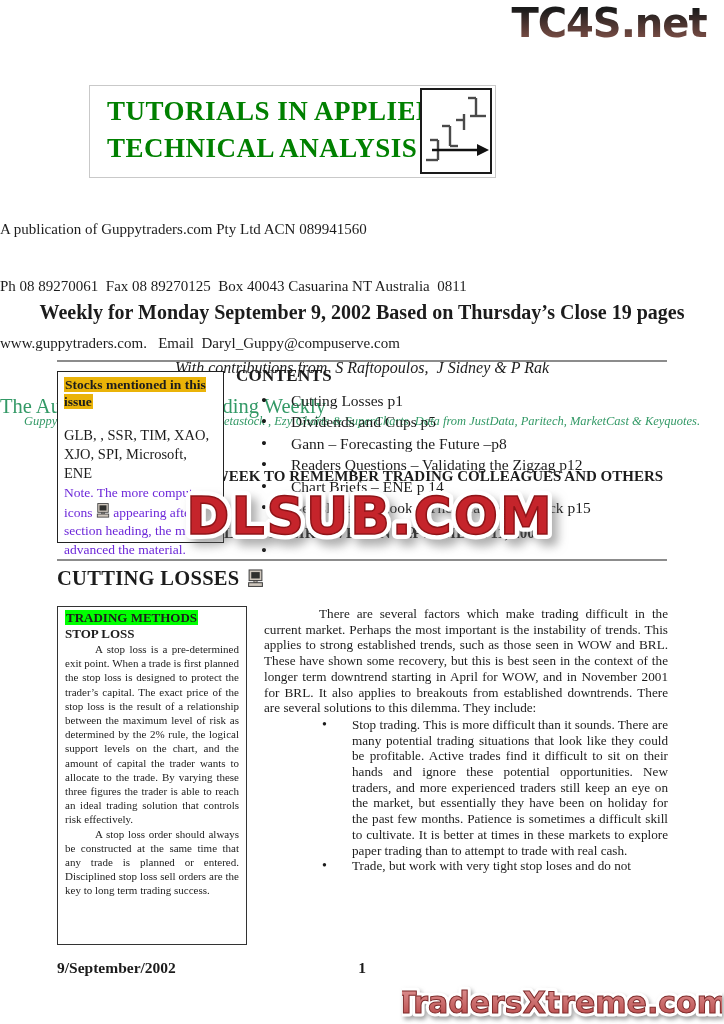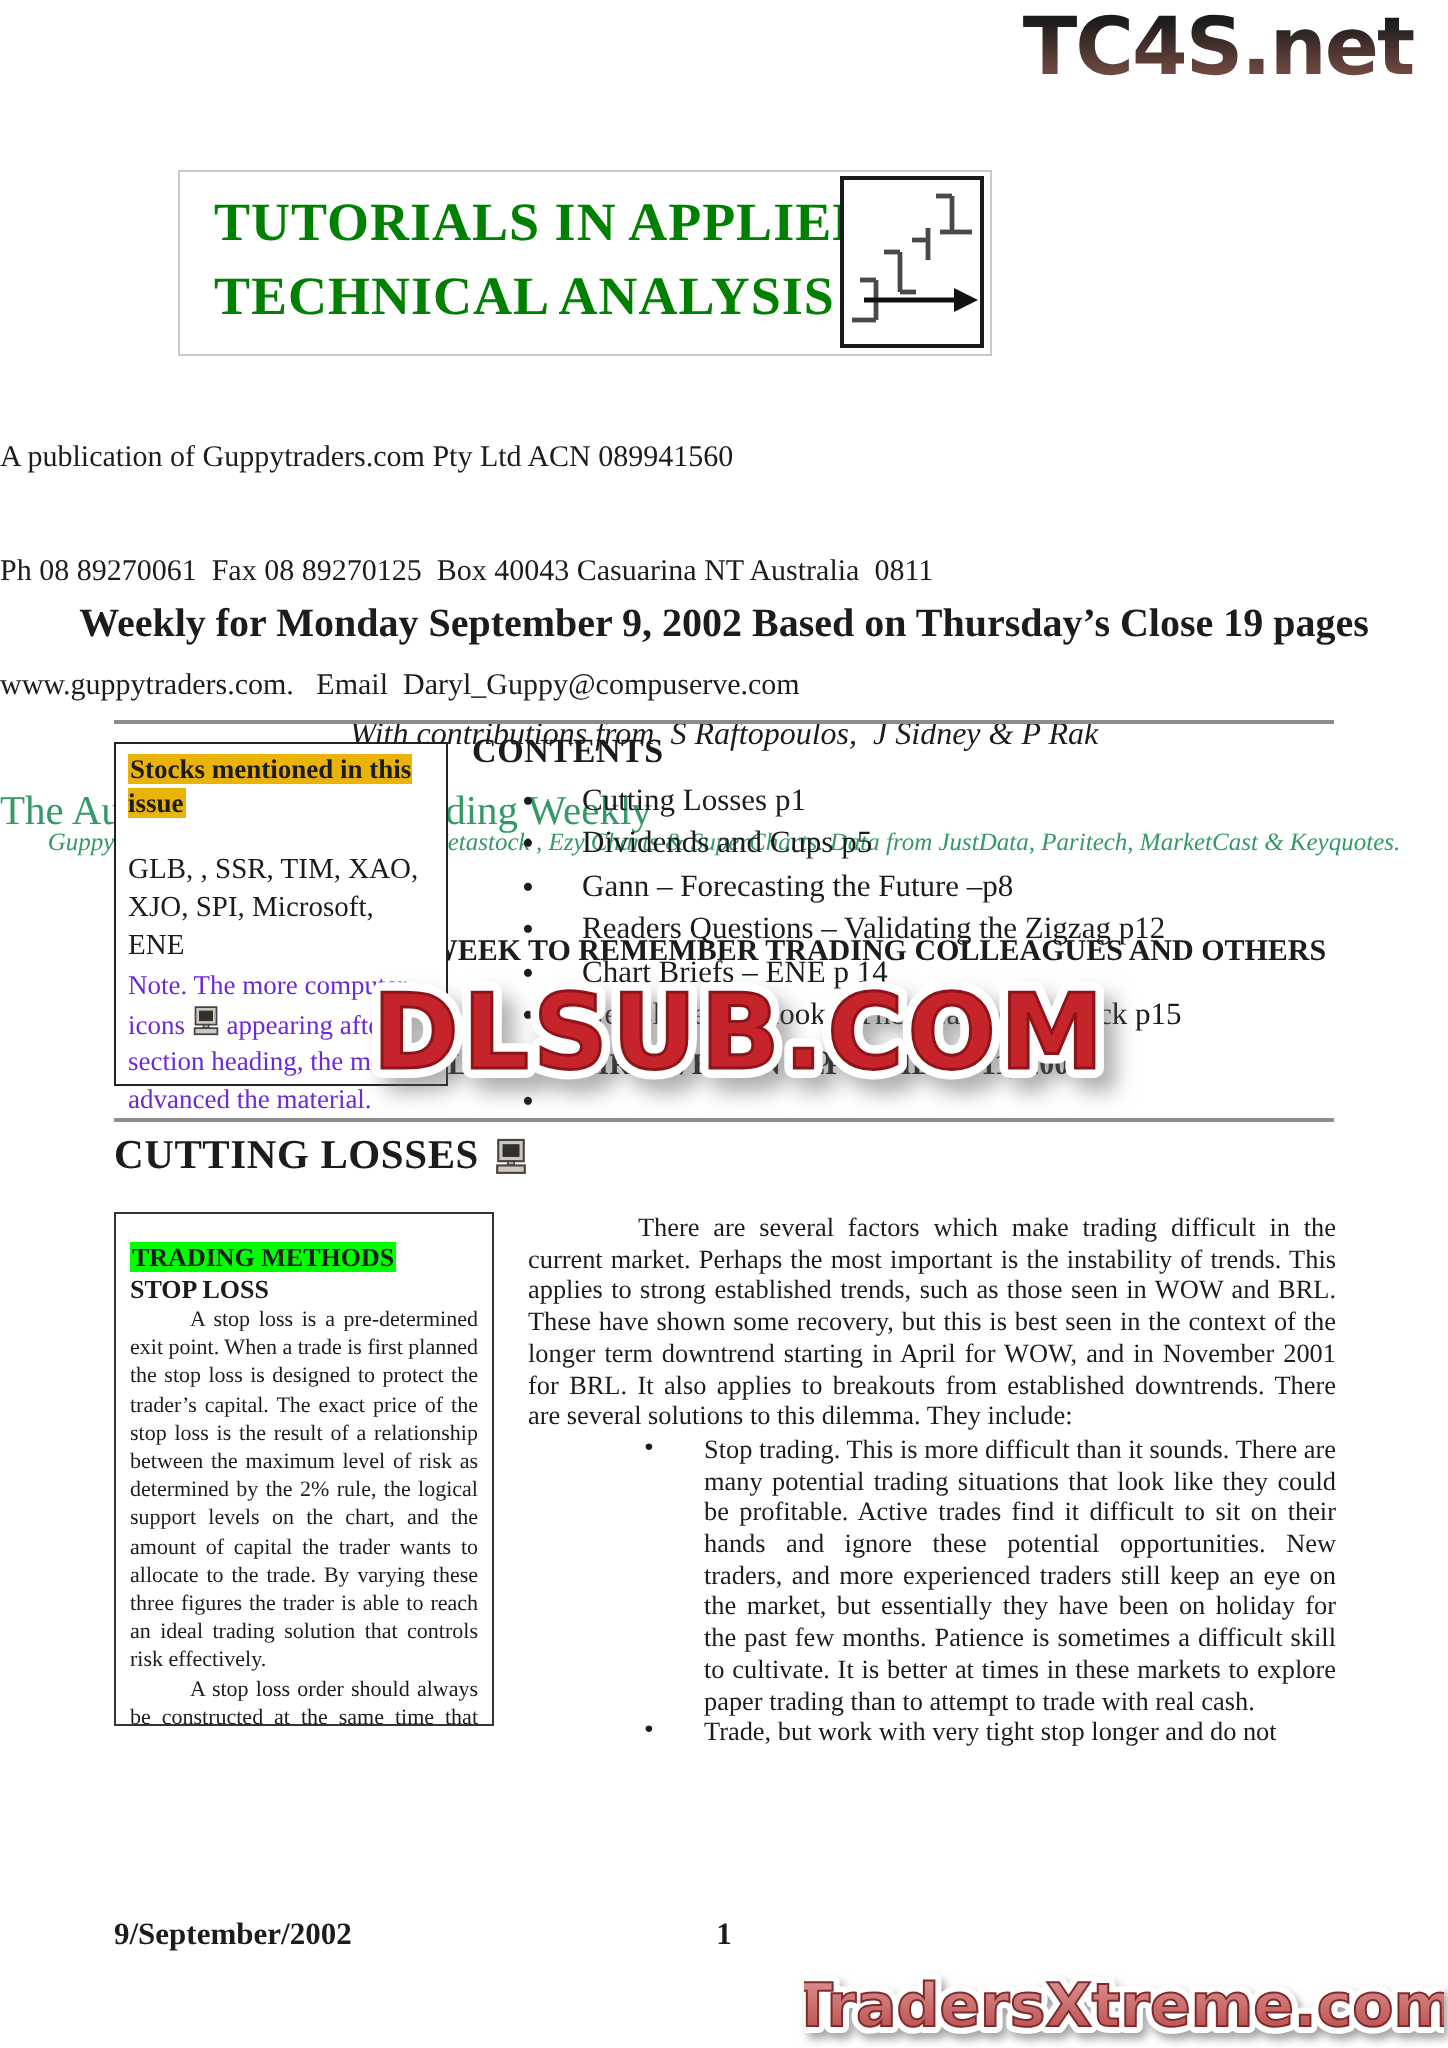--- a/index.html
+++ b/index.html
@@ -41,22 +41,22 @@
   .contents{position:absolute;left:236px;top:366px;width:436px;}
   .contents-heading{font-size:17px;font-weight:bold;letter-spacing:.3px;}
   .contents ul{list-style:none;margin:4px 0 0 0;padding:0;}
   .contents li{position:relative;padding-left:55px;font-size:15.5px;line-height:21.4px;min-height:21px;}
   .contents li::before{content:"\2022";position:absolute;left:25px;top:0;font-size:17px;}
   .frag-gap{display:inline-block;width:105px;}
 
   
   .section-heading{position:absolute;left:57px;top:567px;font-size:20.5px;font-weight:bold;letter-spacing:.3px;display:flex;align-items:center;gap:7px;}
 
-  .tm-box{position:absolute;left:57px;top:606px;width:190px;height:257px;border:1.5px solid #333;
-          padding:14px 7px;box-sizing:border-box;background:#fff;overflow:hidden;}
+  .tm-box{position:absolute;left:57px;top:606px;width:190px;height:339px;border:1.5px solid #333;
+          padding:3px 7px;box-sizing:border-box;background:#fff;overflow:hidden;}
   .tm-heading{font-size:13px;font-weight:bold;line-height:16px;}
   .tm-heading span{background:#00ff00;padding:0 1px;}
   .tm-sub{font-size:13px;font-weight:bold;line-height:16px;}
   .tm-box p{margin:0;font-size:11px;line-height:14.2px;text-align:justify;text-indent:30px;}
 
   .main-col{position:absolute;left:264px;top:606px;width:404px;}
   .main-col .intro{margin:0;font-size:13.2px;line-height:15.7px;text-align:justify;text-indent:55px;}
   .main-col ul{list-style:none;margin:1px 0 0 0;padding:0;}
   .main-col li{position:relative;padding-left:88px;font-size:13.2px;line-height:15.7px;text-align:justify;}
   .main-col li::before{content:"\2022";position:absolute;left:58px;top:0;font-size:14px;}
@@ -172,21 +172,21 @@
     <div class="tm-heading"><span>TRADING METHODS</span></div>
     <div class="tm-sub">STOP LOSS</div>
     <p>A stop loss is a pre-determined exit point. When a trade is first planned the stop loss is designed to protect the trader’s capital. The exact price of the stop loss is the result of a relationship between the maximum level of risk as determined by the 2% rule, the logical support levels on the chart, and the amount of capital the trader wants to allocate to the trade. By varying these three figures the trader is able to reach an ideal trading solution that controls risk effectively.</p>
     <p>A stop loss order should always be constructed at the same time that any trade  is planned or entered. Disciplined stop loss sell orders are the key to long term trading success.</p>
   </div>
 
   <div class="main-col">
     <p class="intro">There are several factors which make trading difficult in the current market. Perhaps the most important is the instability of trends. This applies to strong established trends, such as those seen in WOW and BRL. These have shown some recovery, but this is best seen in the context of the longer term downtrend starting in April for WOW, and in November 2001 for BRL. It also applies to breakouts from established downtrends. There are several solutions to this dilemma. They include:</p>
     <ul>
       <li>Stop trading. This is more difficult than it sounds. There are many potential trading situations that look like they could be profitable. Active trades find it difficult to sit on their hands and ignore these potential opportunities. New traders, and more experienced traders still keep an eye on the market, but essentially they have been on holiday for the past few months. Patience is sometimes a difficult skill to cultivate. It is better at times in these markets to explore paper trading than to attempt to trade with real cash.</li>
-      <li>Trade, but work with very tight stop longer and do not</li>
+      <li>Trade, but work with very tight stop loses and do not</li>
     </ul>
   </div>
 
   <div class="footer-date">9/September/2002</div>
   <div class="footer-page">1</div>
 
   <svg class="txtreme" width="320" height="40" viewBox="0 0 320 40">
     <defs>
       <linearGradient id="txg" x1="0" y1="0" x2="0" y2="1">
         <stop offset="0.1" stop-color="#dc8f8f"></stop>

